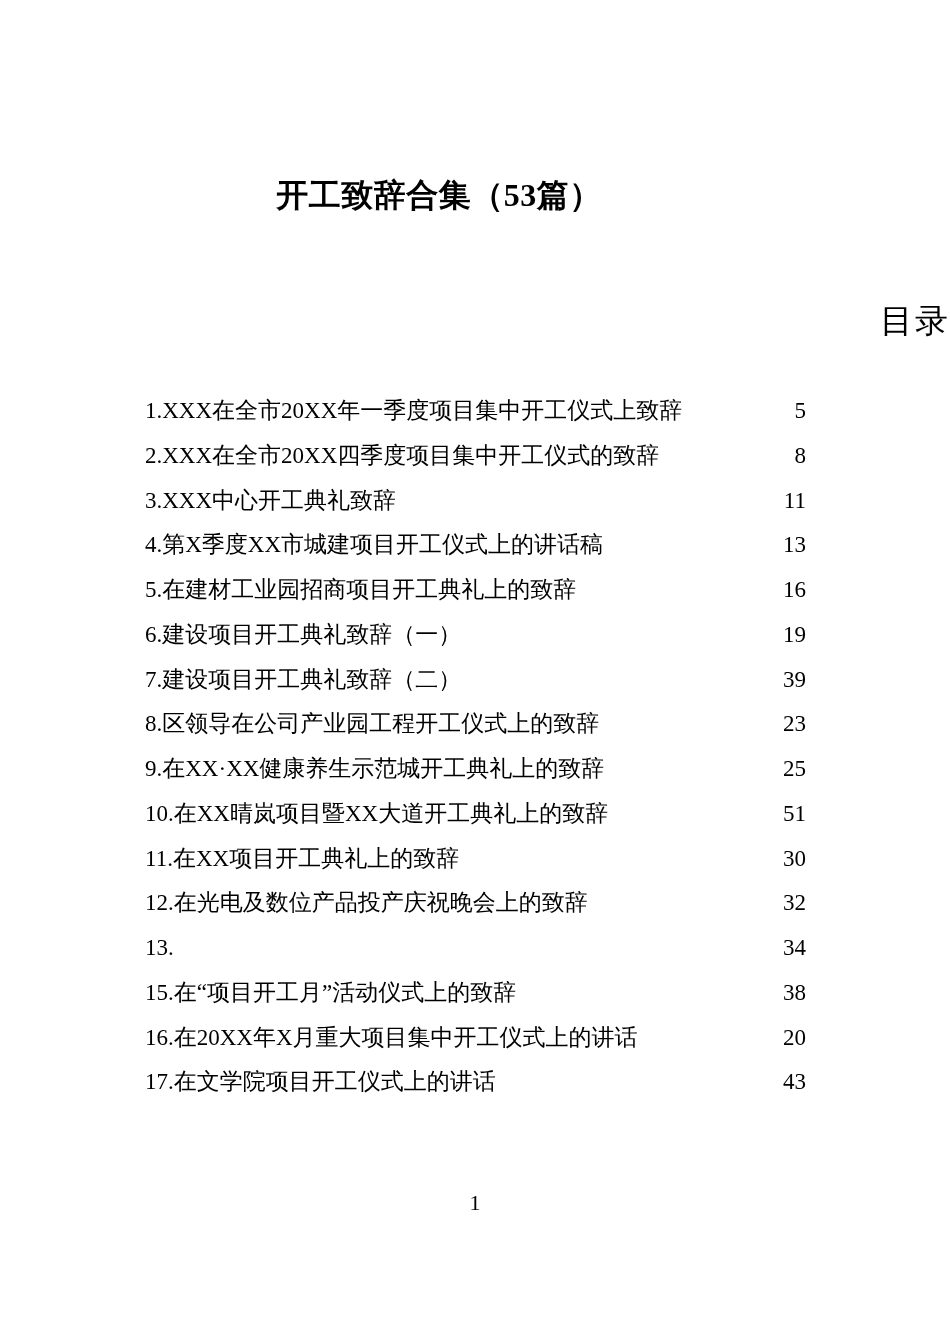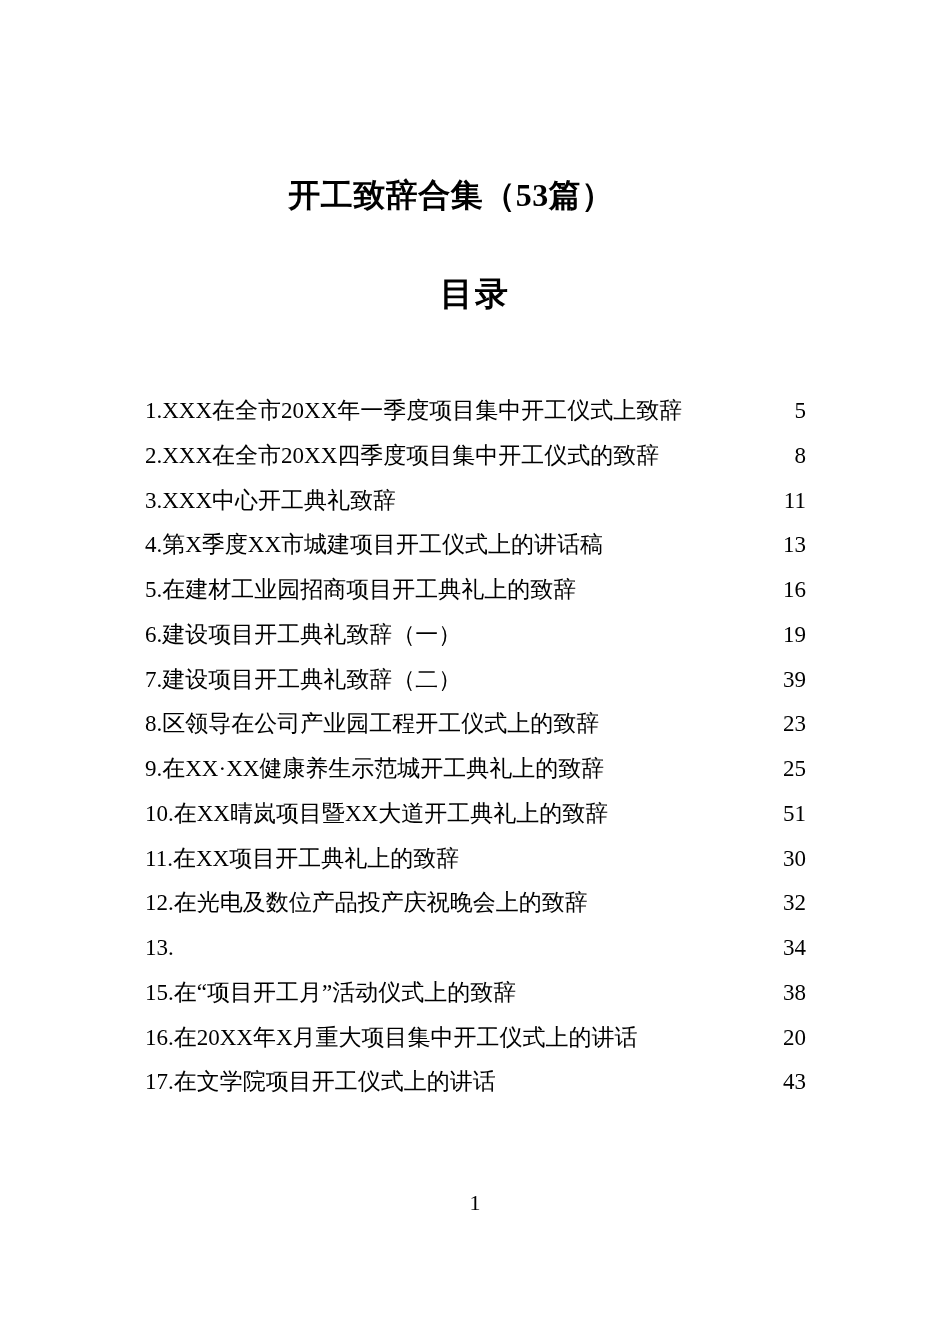--- a/index.html
+++ b/index.html
@@ -17,36 +17,36 @@
     }
     .page {
       position: absolute;
       left: 0; top: 0;
       width: 950px;
       height: 1344px;
     }
     .doc-title {
       position: absolute;
       top: 170px;
-      left: 12px;
+      left: 0;
       width: 878px;
       text-align: center;
       font-size: 32px;
       font-weight: bold;
       letter-spacing: 0.5px;
       line-height: 50px;
     }
     .toc-heading {
       position: absolute;
-      top: 269px;
-      left: 0;
-      width: 950px;
-      text-align: center;
+      top: 296px;
+      left: 0;
+      width: 950px;
+      text-align: right;
       font-size: 33px;
-      font-weight: bold;
+      font-weight: normal;
       letter-spacing: 2px;
       line-height: 50px;
     }
     .toc-list {
       position: absolute;
       top: 389px;
       left: 145px;
       width: 661px;
       margin: 0;
       padding: 0;

